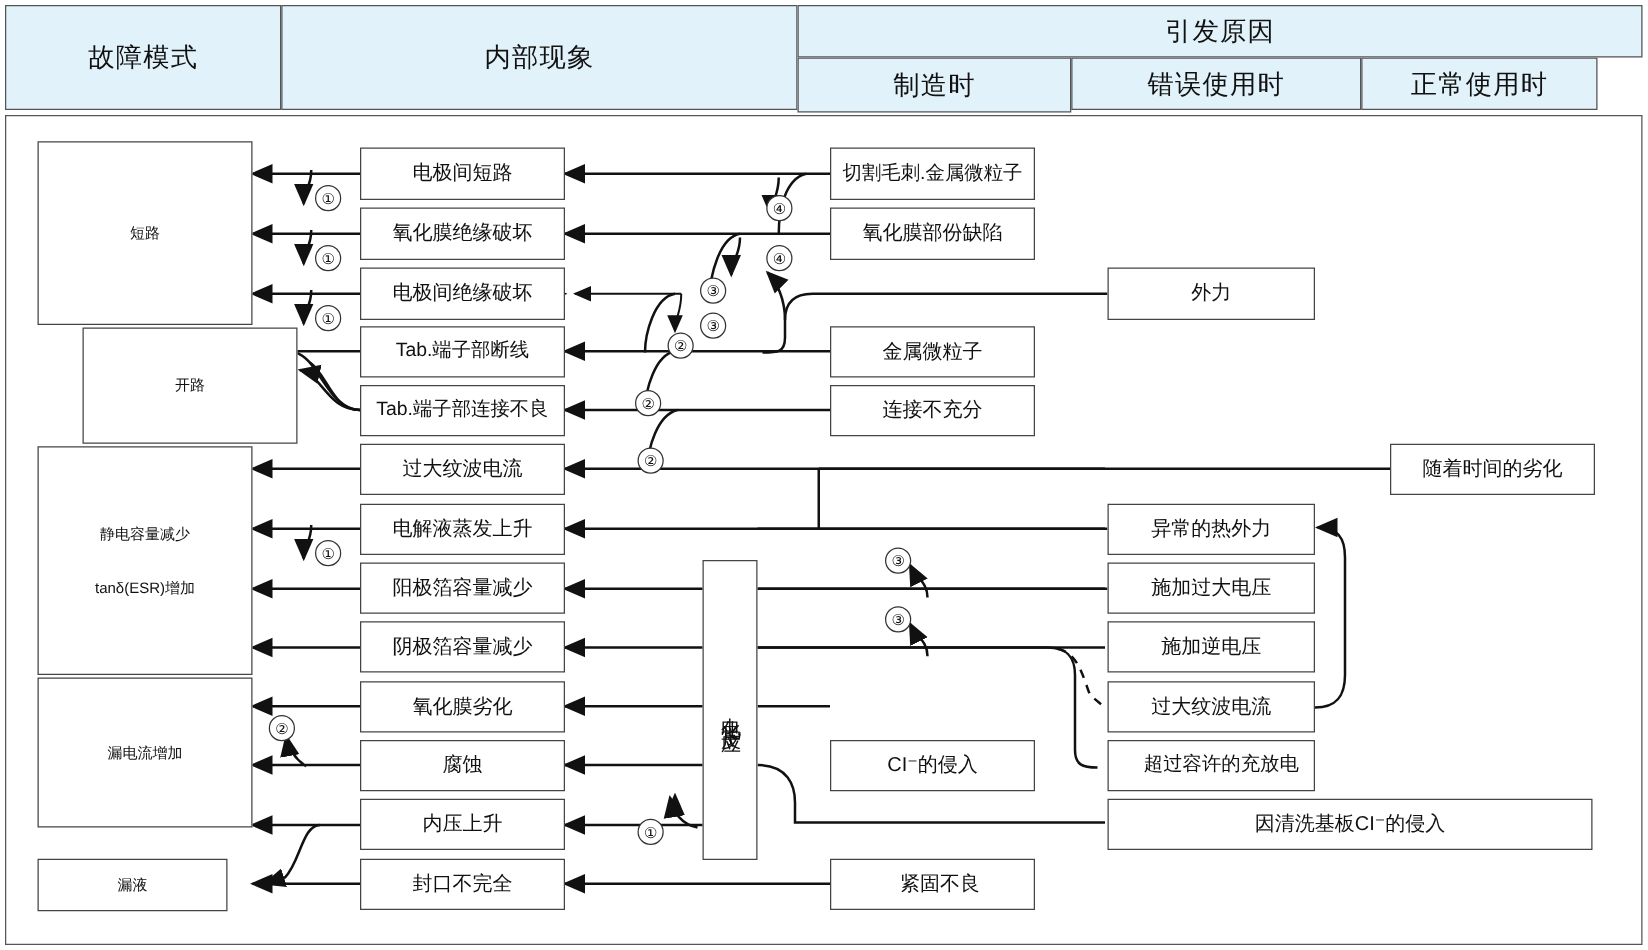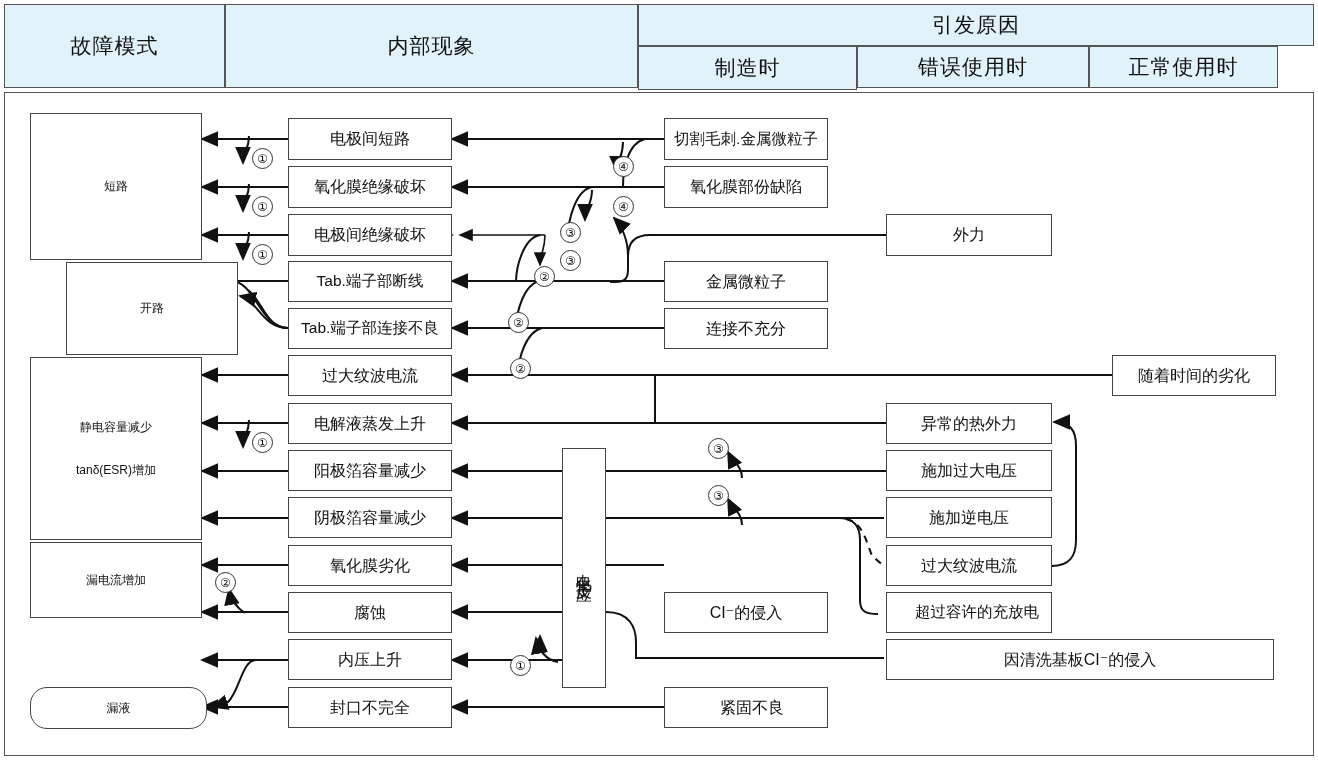--- a/index.html
+++ b/index.html
@@ -174,24 +174,24 @@
   <div class="box fault" style="left:30px;top:113px;width:172px;height:147px;">
     <span>短路</span>
   </div>
   <div class="box fault" style="left:30px;top:262px;width:172px;height:93px;margin-left:36px;">
     <span>开路</span>
   </div>
   <div class="box fault" style="left:30px;top:357px;width:172px;height:183px;">
     <span>静电容量减少</span>
     <span>tanδ(ESR)增加</span>
   </div>
-  <div class="box fault" style="left:30px;top:542px;width:172px;height:76px;">
+  <div class="box fault" style="left:30px;top:542px;width:172px;height:120px;">
     <span>漏电流增加</span>
   </div>
-  <div class="box fault" style="left:30px;top:687px;width:177px;height:42px;border-radius:17px;">
+  <div class="box fault" style="left:30px;top:687px;width:152px;height:42px;">
     <span>漏液</span>
   </div>
 
   <div class="box" style="left:288px;top:118px;width:164px;height:42px;">
     <span>电极间短路</span>
     </div>
   <div class="box" style="left:288px;top:166px;width:164px;height:42px;">
     <span>氧化膜绝缘破坏</span>
     </div>
   <div class="box" style="left:288px;top:214px;width:164px;height:42px;">

